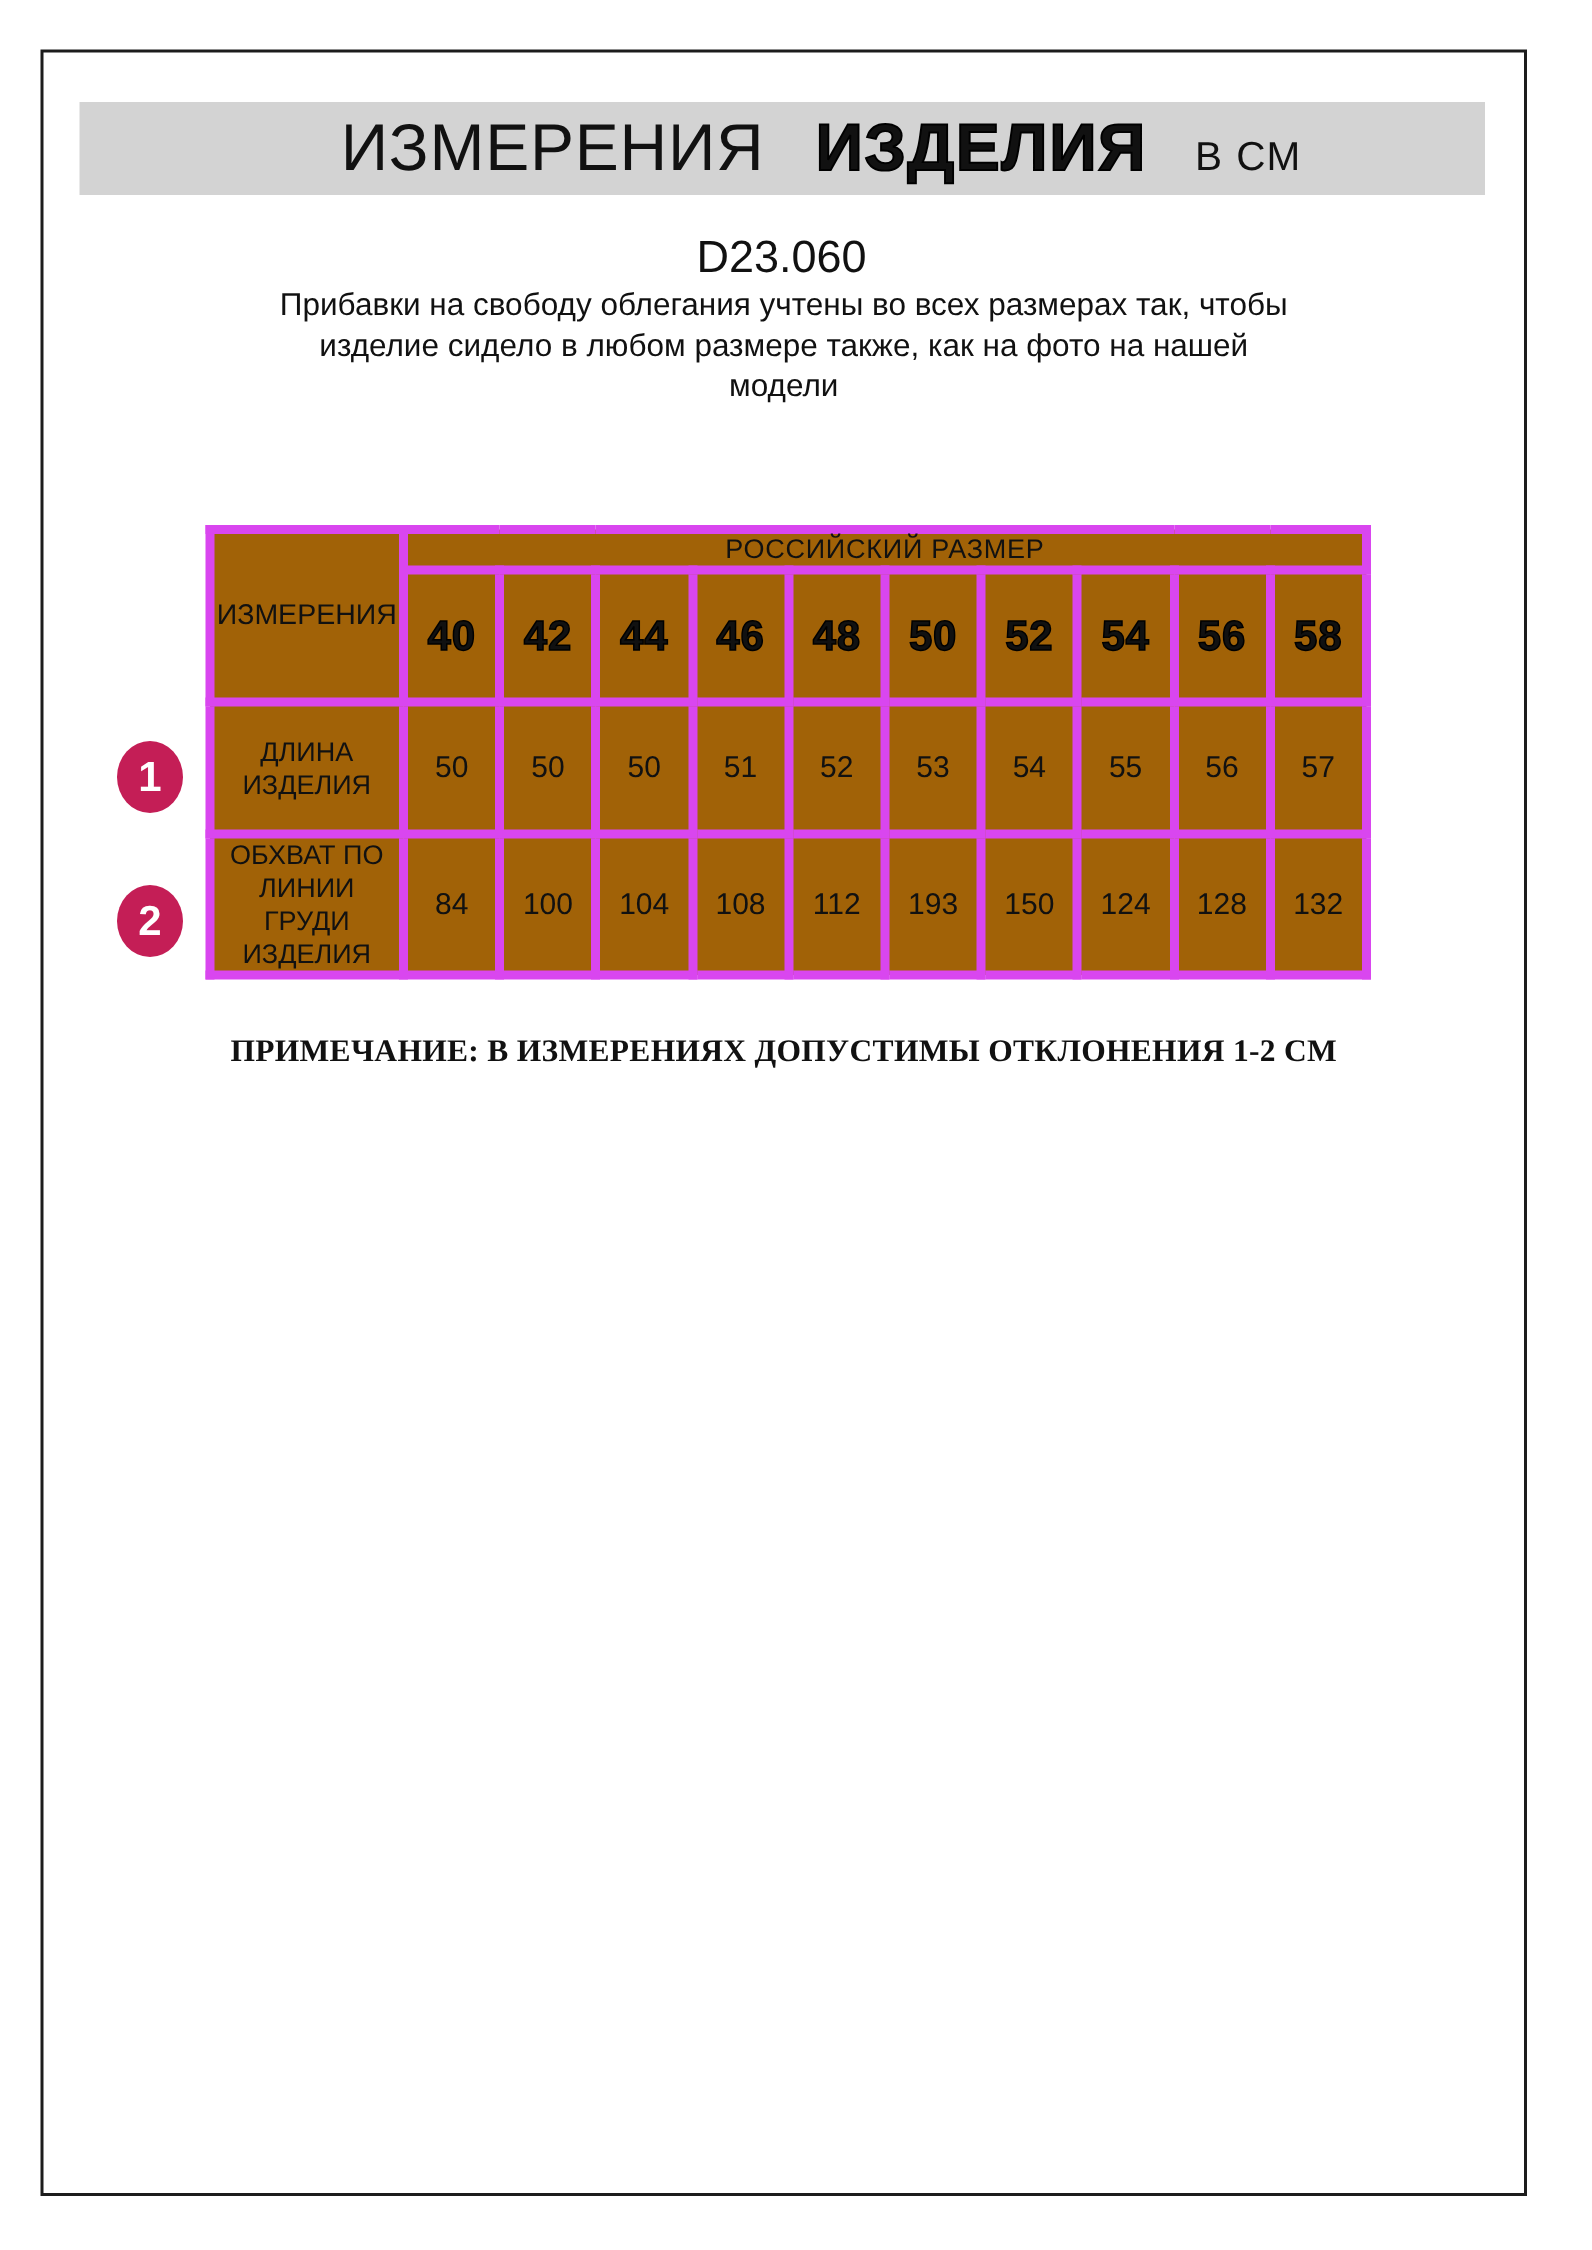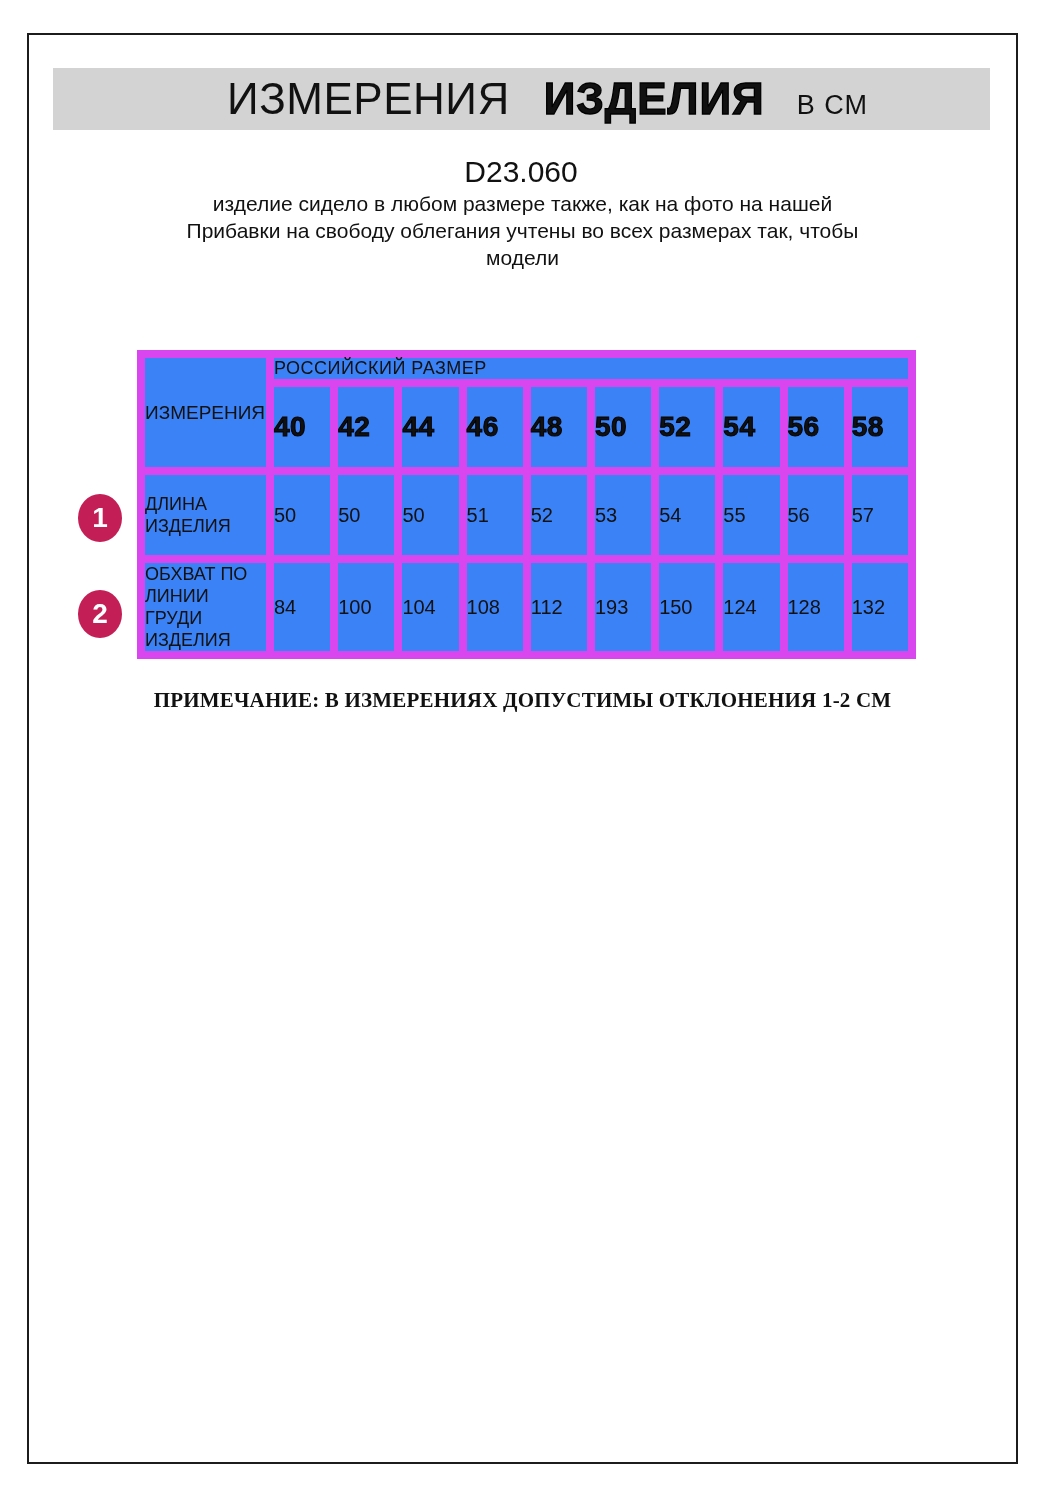--- a/index.html
+++ b/index.html
@@ -55,24 +55,24 @@
     font-weight: 400;
   }
 
   .size-table {
     position: absolute;
     left: 137px; top: 350px;
     border-collapse: collapse;
     table-layout: fixed;
   }
   .size-table td {
-    border: 8px solid #d946ef;
-    text-align: left;
+    border: 6px solid #d946ef;
+    text-align: center;
     vertical-align: middle;
-    background: #3b82f6;
+    background: #a16207;
   }
   .col-label { width: 129px; }
   .col-size  { width: 64.2px; }
 
   .row-group td { height: 24px; }
   .row-sizes td { height: 88px; }
   .row-data  td { height: 88px; }
 
   .cell-group { font-size: 18px; font-weight: 400; letter-spacing: 0.5px; }
   .cell-corner { font-size: 19px; font-weight: 400; }
@@ -118,22 +118,22 @@
 
 <div class="title-bar">
   <div class="title-inner">
     <span class="title-word1">ИЗМЕРЕНИЯ</span><span class="title-word2">ИЗДЕЛИЯ</span><span class="title-unit">В СМ</span>
   </div>
 </div>
 
 <div class="product-code">D23.060</div>
 
 <div class="description">
+  <div>Прибавки на свободу облегания учтены во всех размерах так, чтобы</div>
   <div>изделие сидело в любом размере также, как на фото на нашей</div>
-  <div>Прибавки на свободу облегания учтены во всех размерах так, чтобы</div>
   <div>модели</div>
 </div>
 
 <table class="size-table">
   <colgroup>
     <col class="col-label">
     <col class="col-size">
       <col class="col-size">
       <col class="col-size">
       <col class="col-size">

